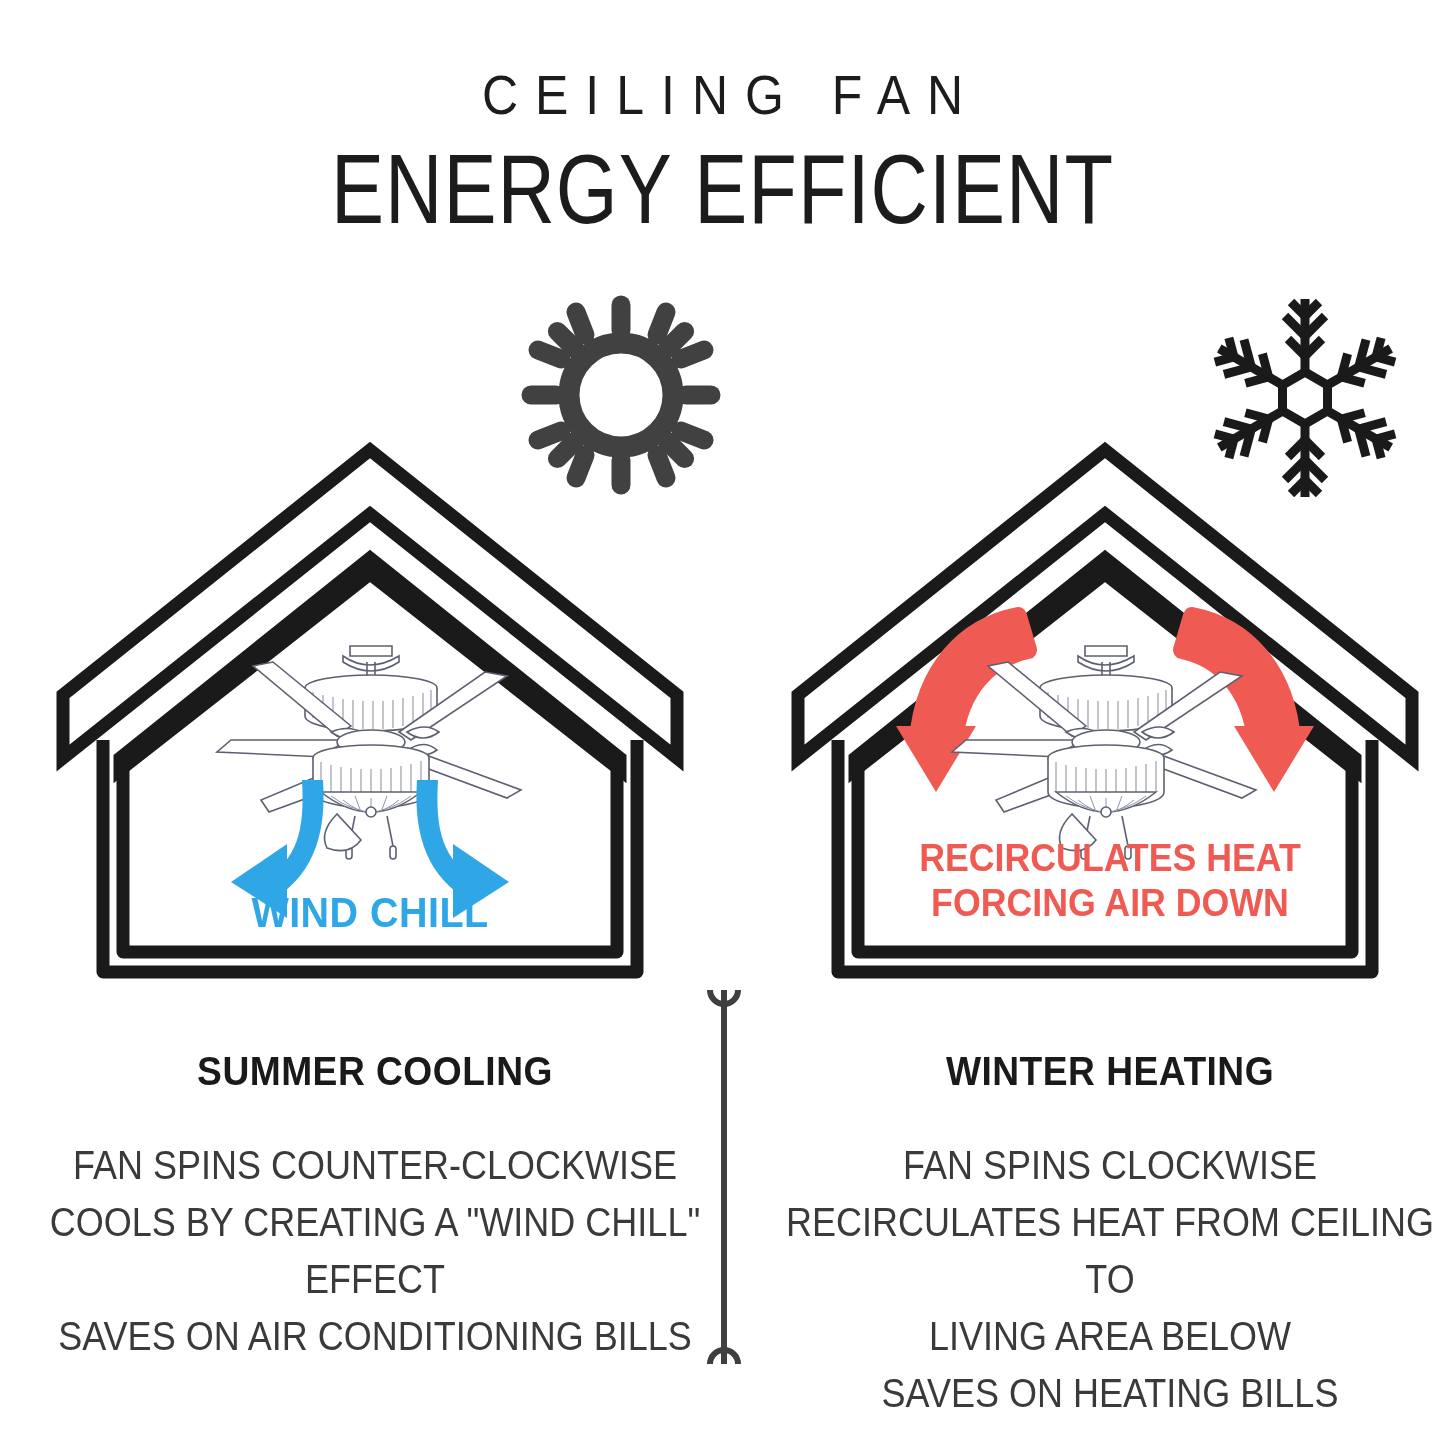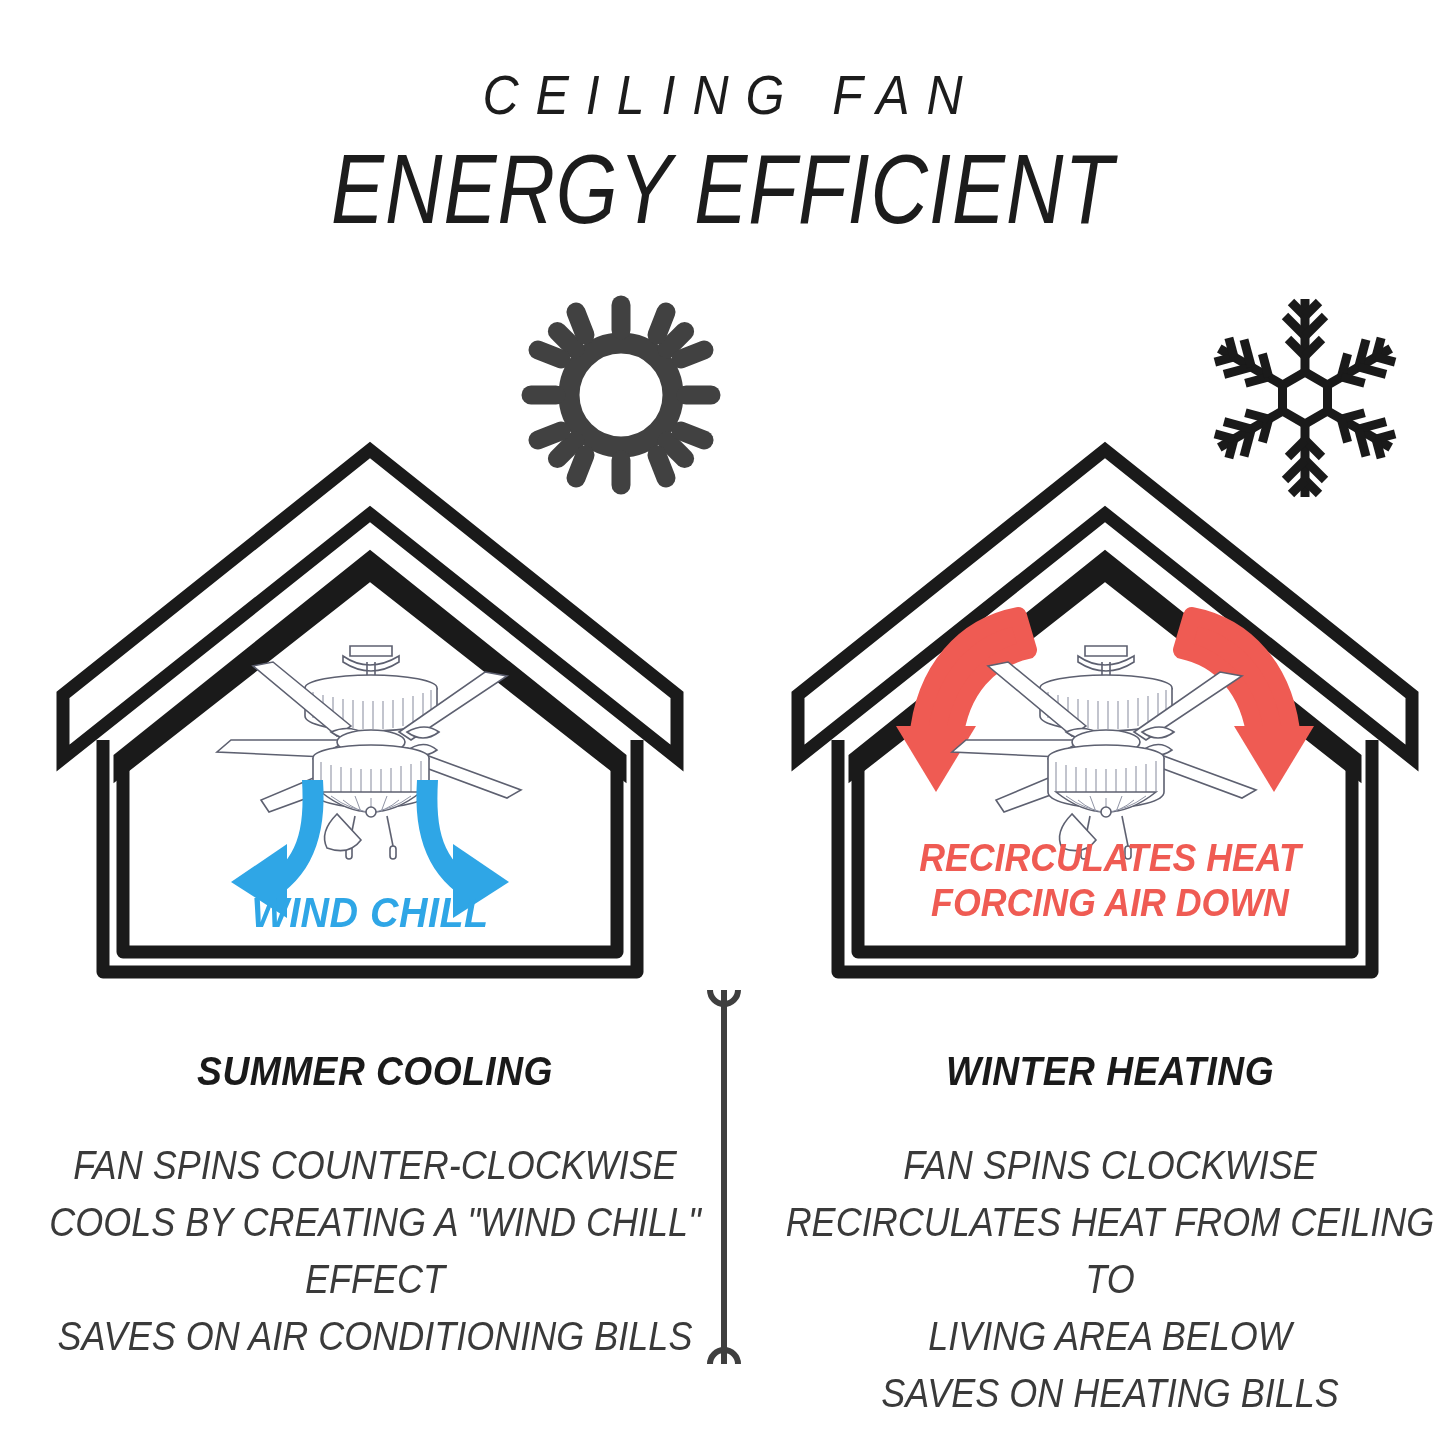--- a/index.html
+++ b/index.html
@@ -7,21 +7,20 @@
     padding: 0;
     background: #ffffff;
   }
   #page {
     position: relative;
     width: 1445px;
     height: 1445px;
     background: #ffffff;
     font-family: "Liberation Sans", sans-serif;
     overflow: hidden;
-    font-style: italic;
   }
 
   
   .title-kicker {
     position: absolute;
     top: 62px;
     left: 0;
     width: 1445px;
     text-align: center;
     font-family: "Liberation Sans", sans-serif;

